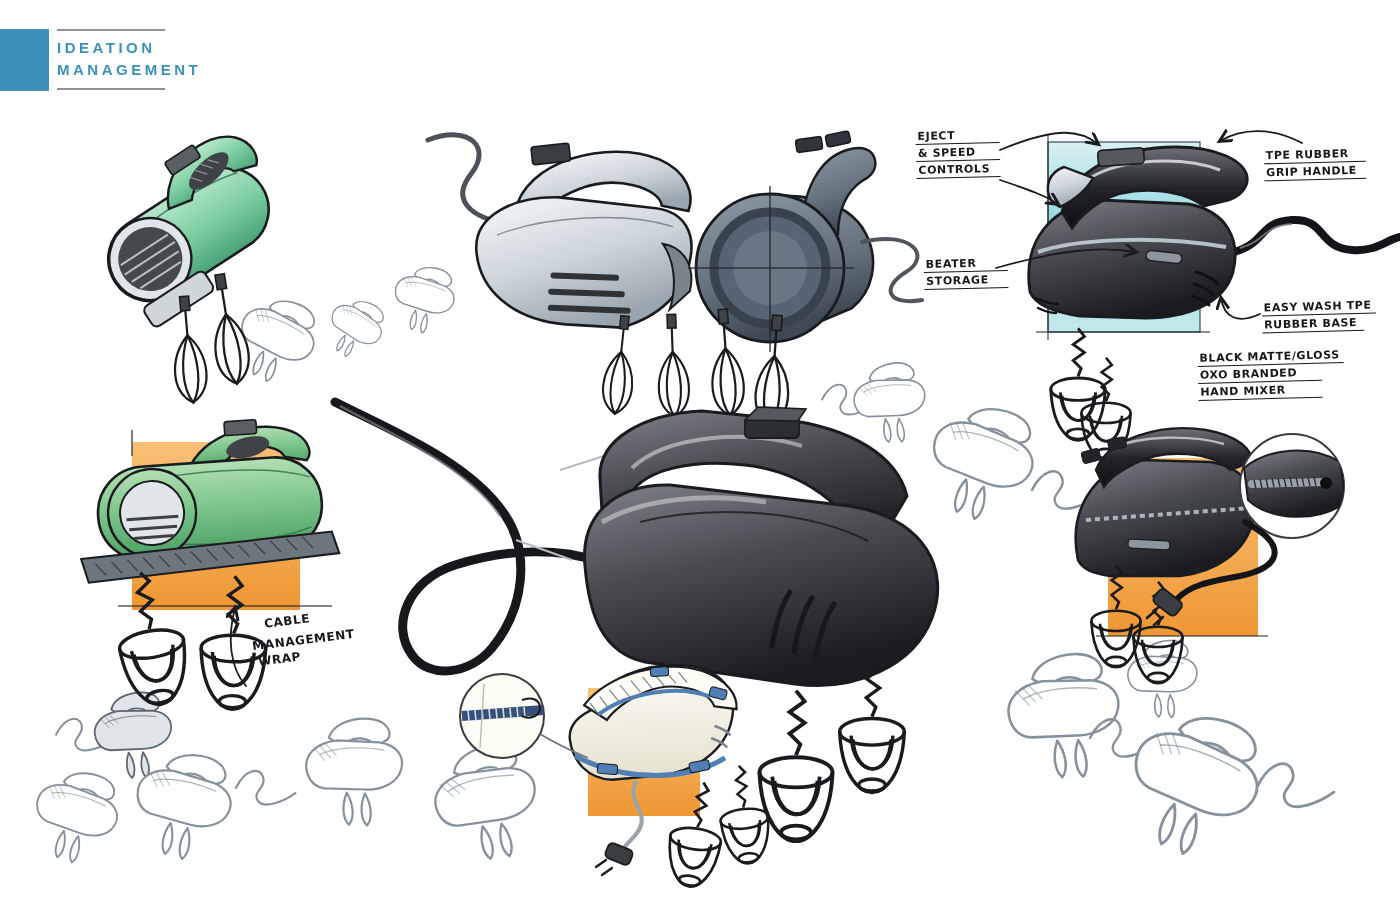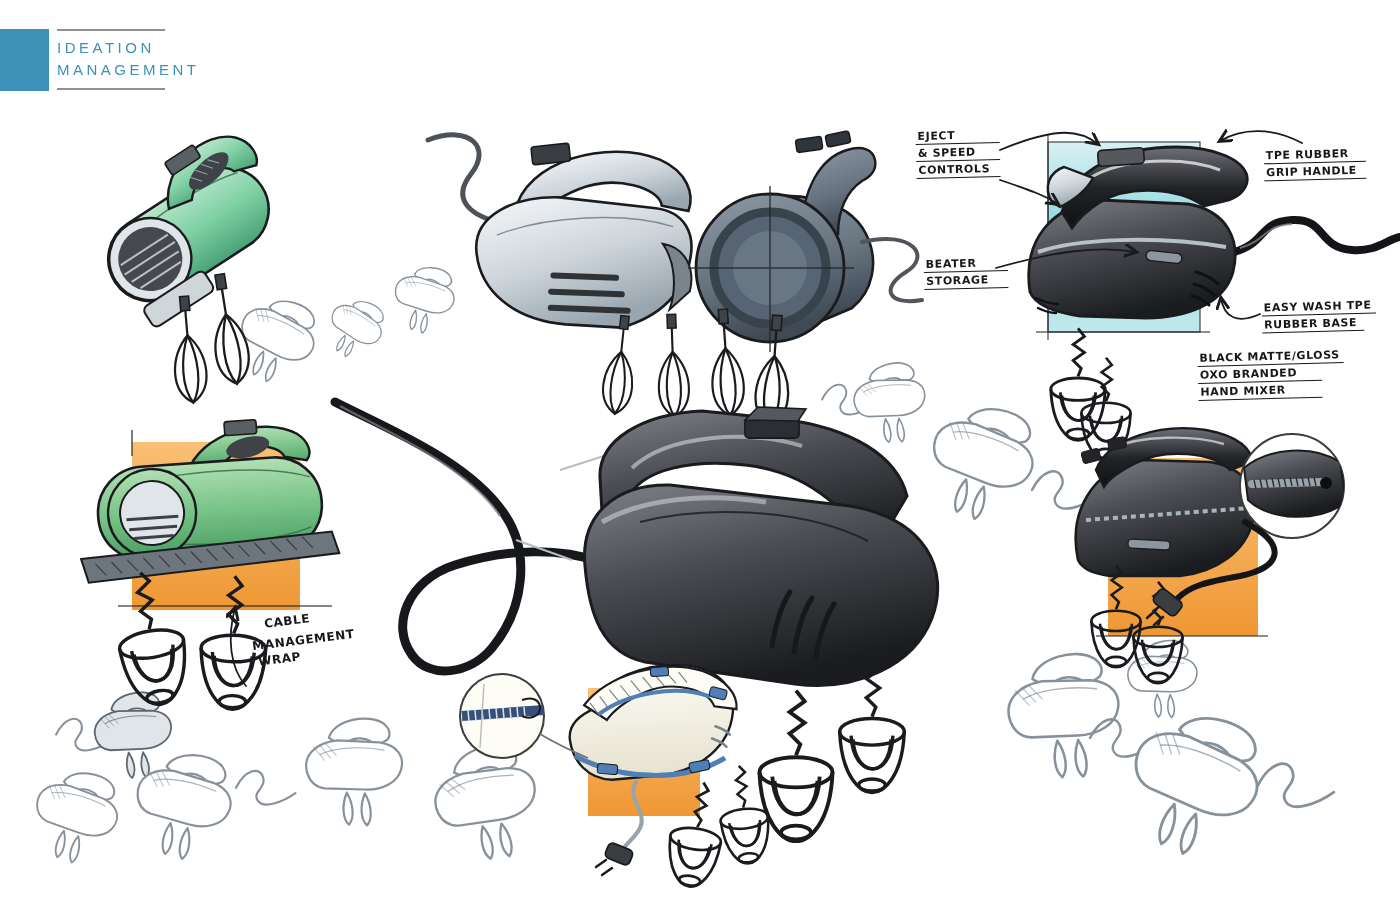--- a/index.html
+++ b/index.html
@@ -4,21 +4,21 @@
 <style>
   html,body{margin:0;padding:0;width:1400px;height:906px;background:#fff;position:relative;
     overflow:hidden;font-family:"Liberation Sans",sans-serif;}
   .stage{position:absolute;inset:0;width:1400px;height:906px;}
   svg.scene{position:absolute;left:0;top:0;z-index:1;}
   
   .brand-square{position:absolute;left:0;top:29px;width:49px;height:62px;z-index:6;}
   .title-block{position:absolute;left:57px;top:29px;width:108px;z-index:6;
     border-top:2px solid #8f9194;border-bottom:2px solid #8f9194;padding:6px 0 7px 0;}
   .title-block .tl{display:block;font-size:15px;letter-spacing:3.5px;line-height:1.45;
-    color:#3d91b8;font-weight:400;}
+    color:#3d91b8;font-weight:700;}
   .descr{position:absolute;left:172px;top:35px;width:452px;z-index:6;
     font-size:13.5px;line-height:1.5;color:#6e6e6e;}
   
   .anno{position:absolute;z-index:5;font-family:"DejaVu Sans",sans-serif;font-size:11px;
     font-weight:bold;color:#17181b;letter-spacing:.6px;transform:rotate(-1.5deg);}
   .anno .u{display:block;border-bottom:1.7px solid #17181b;padding:0 4px 1px 2px;
     margin-bottom:2px;width:max-content;}
   .w80{min-width:78px}.w95{min-width:96px}.w120{min-width:118px}
   .anno.tilt{transform:none;font-size:12px;}
   .anno.tilt .hw{display:block;transform:rotate(-7deg);margin-bottom:5px;width:max-content;}

